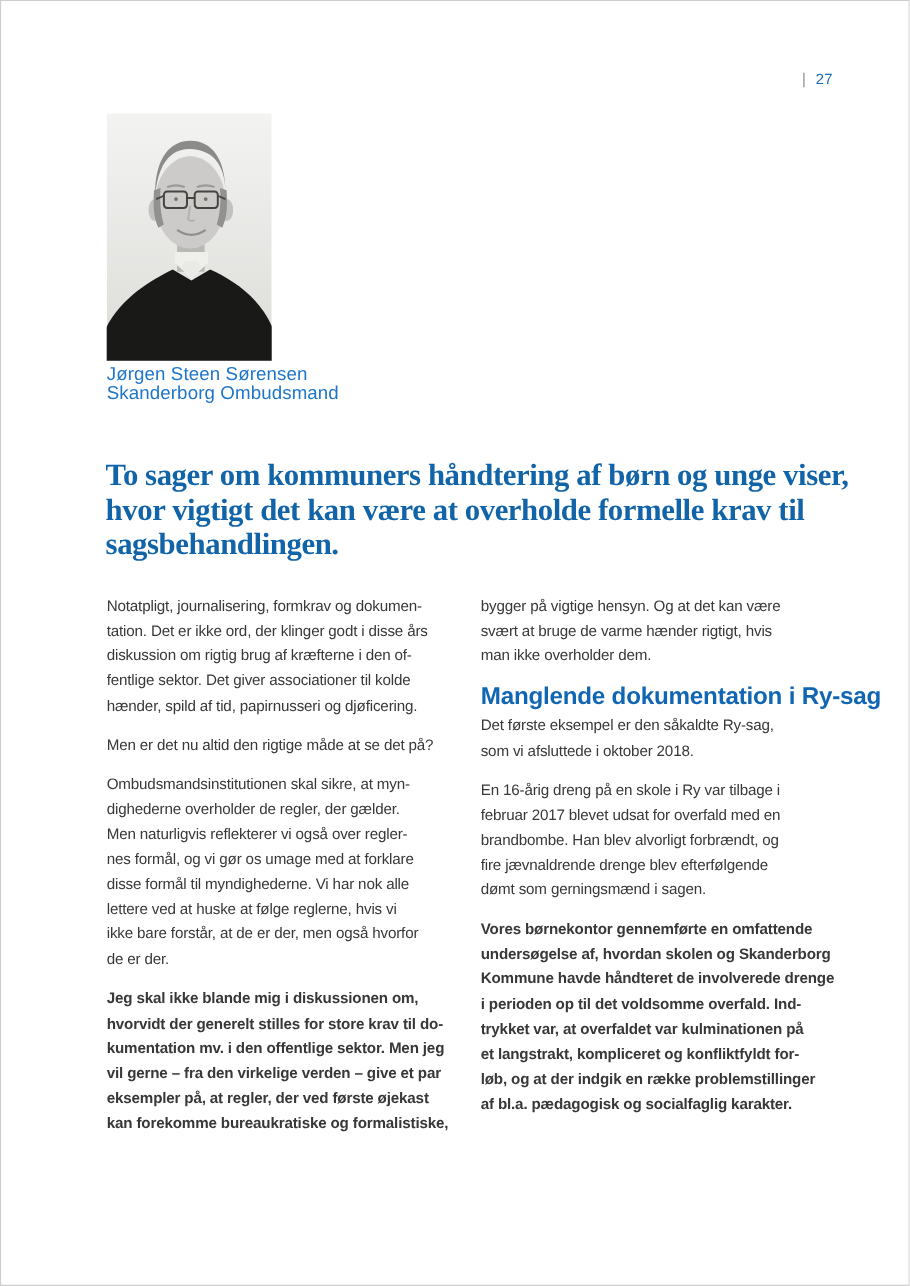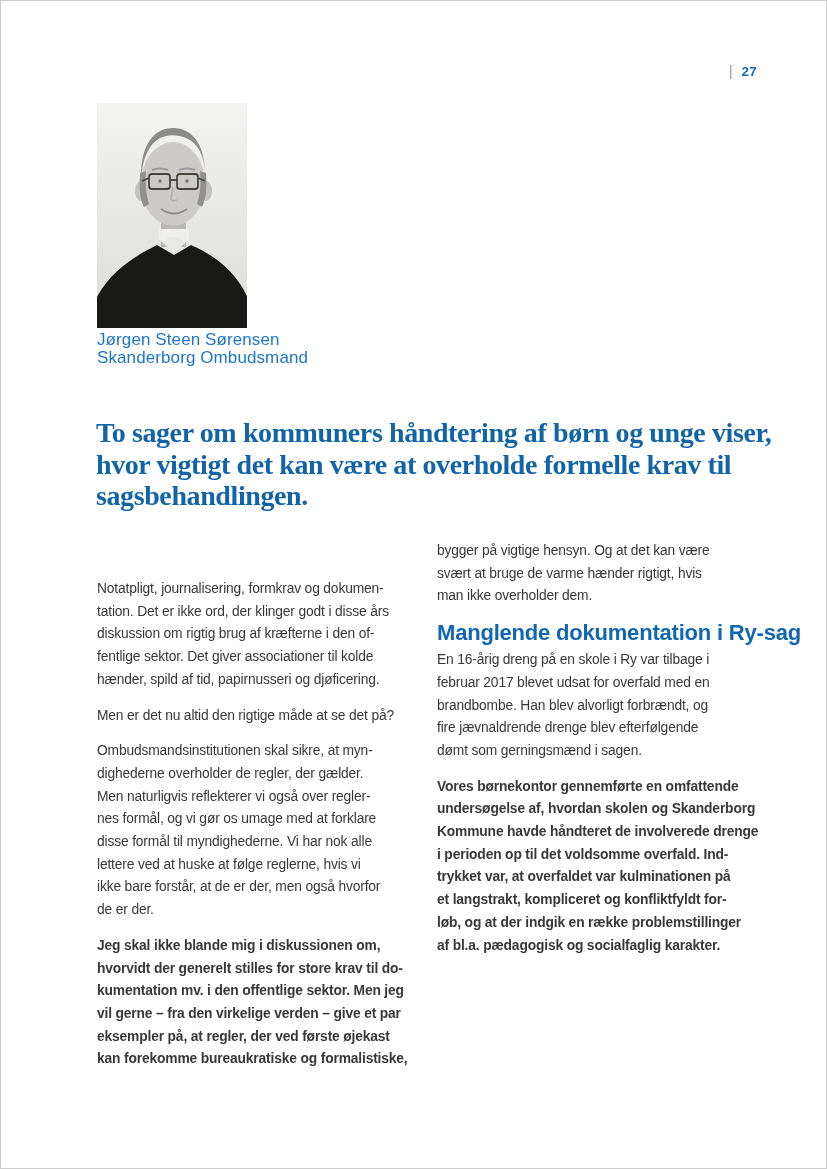--- a/index.html
+++ b/index.html
@@ -19,21 +19,21 @@
     overflow:hidden;
     font-family:"Liberation Sans", sans-serif;
   }
   
   .pagenum-row{
     position:absolute;top:64px;right:70px;
     display:flex;align-items:center;gap:9px;
     font-size:13.5px;line-height:16px;
   }
   .pagenum-sep{color:#8f8f8f;font-weight:400;transform:scaleY(1.05);}
-  .pagenum{color:var(--page-number-blue);font-weight:bold;letter-spacing:.2px;}
+  .pagenum{color:var(--page-number-blue);font-weight:normal;letter-spacing:.2px;}
   
   .portrait{
     position:absolute;left:97px;top:103px;
     width:150px;height:225px;margin:0;padding:0;
   }
   .portrait svg{display:block;width:100%;height:100%;}
   
   .caption{
     position:absolute;left:97px;top:331px;
     font-size:17px;line-height:18px;
@@ -50,21 +50,21 @@
     color:var(--headline-blue);
     white-space:pre;
   }
   
   .col{
     position:absolute;top:540px;width:322px;
     font-size:13.8px;line-height:22.7px;
     letter-spacing:-0.15px;
     color:var(--body-text);
   }
-  .col-left{left:97px;margin-top:38px;}
+  .col-left{left:97px;}
   .col-right{left:437px;}
   .col p{margin:0 0 13px 0;white-space:pre;}
   .col p:last-child{margin-bottom:0;font-weight:bold;}
   .subheading{
     margin:14px 0 5px 0;
     font-size:22px;line-height:22px;
     font-weight:bold;
     letter-spacing:-0.2px;
     color:var(--subheading-blue);
     white-space:pre;
@@ -158,20 +158,22 @@
 vil gerne – fra den virkelige verden – give et par
 eksempler på, at regler, der ved første øjekast
 kan forekomme bureaukratiske og formalistiske,</p>
   </div>
 
   <div class="col col-right">
     <p>bygger på vigtige hensyn. Og at det kan være
 svært at bruge de varme hænder rigtigt, hvis
 man ikke overholder dem.</p>
     <h2 class="subheading">Manglende dokumentation i Ry-sag</h2>
+    <p>Det første eksempel er den såkaldte Ry-sag,
+som vi afsluttede i oktober 2018.</p>
     <p>En 16-årig dreng på en skole i Ry var tilbage i
 februar 2017 blevet udsat for overfald med en
 brandbombe. Han blev alvorligt forbrændt, og
 fire jævnaldrende drenge blev efterfølgende
 dømt som gerningsmænd i sagen.</p>
     <p>Vores børnekontor gennemførte en omfattende
 undersøgelse af, hvordan skolen og Skanderborg
 Kommune havde håndteret de involverede drenge
 i perioden op til det voldsomme overfald. Ind-
 trykket var, at overfaldet var kulminationen på

